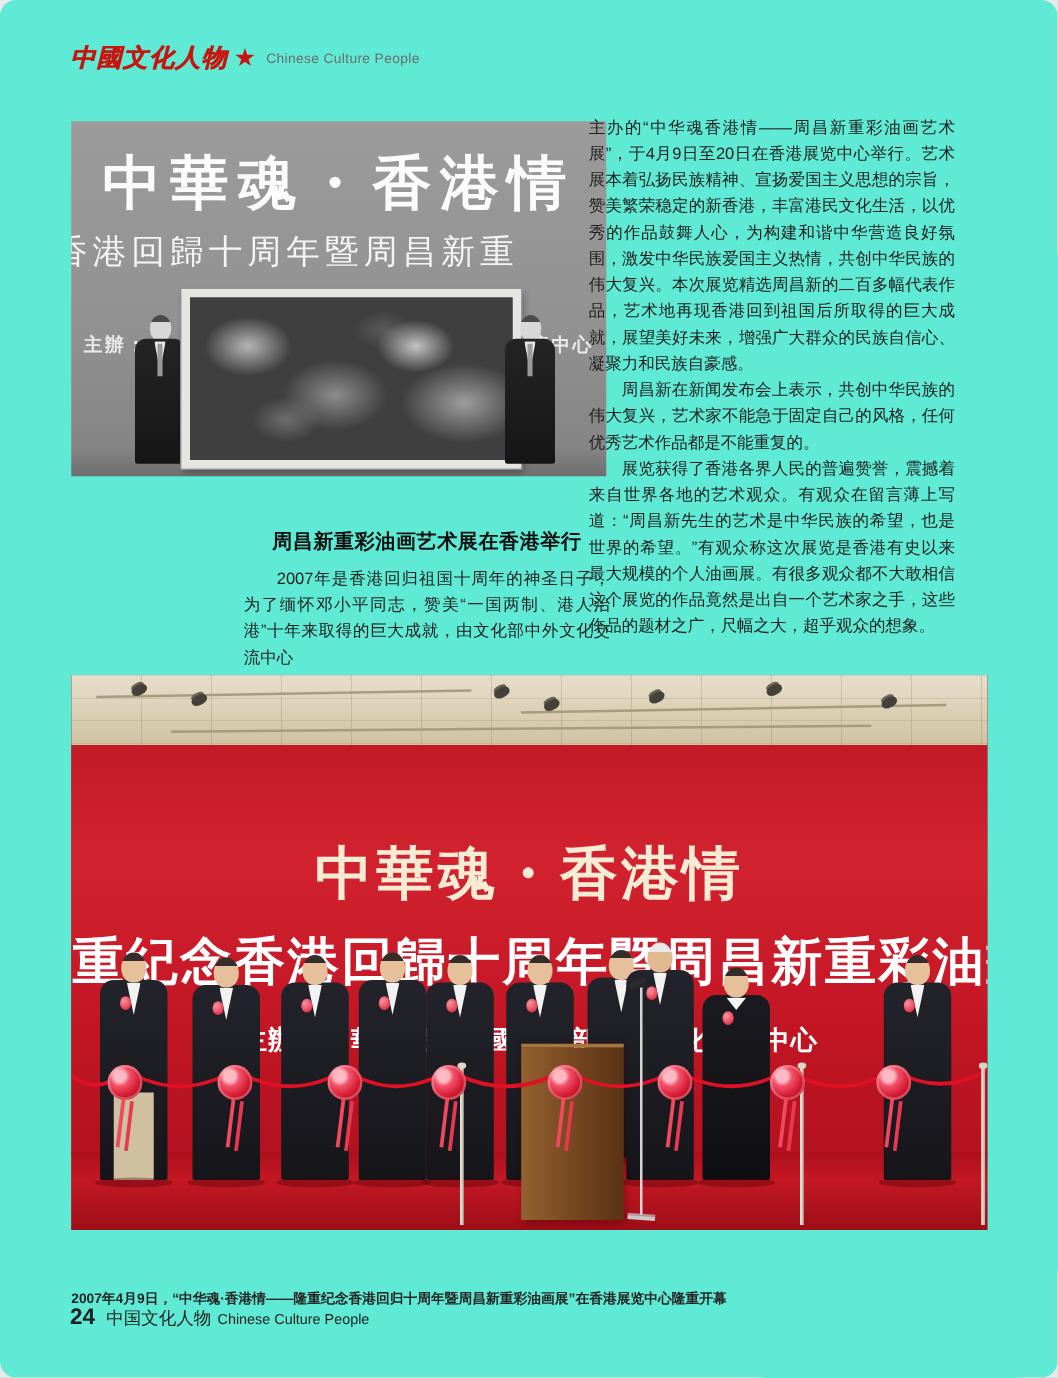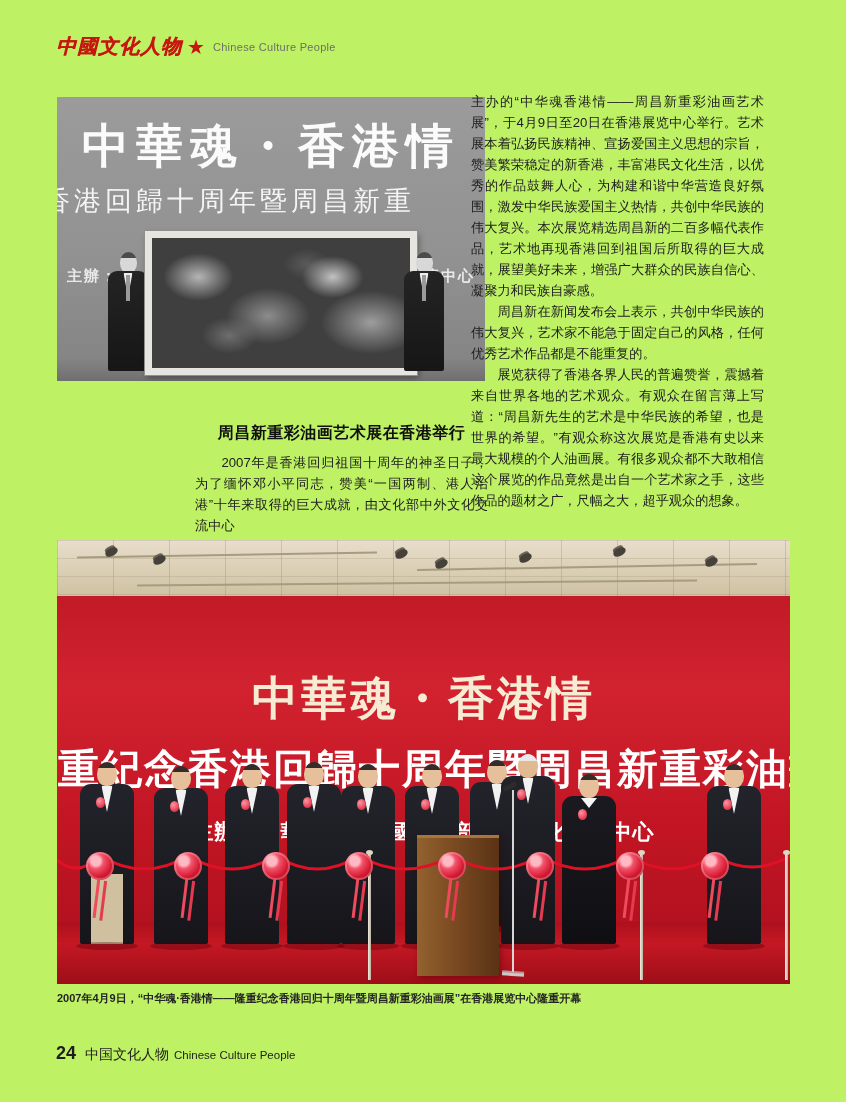--- a/index.html
+++ b/index.html
@@ -1,17 +1,17 @@
 <!DOCTYPE html>
 <html><head>
 <meta charset="utf-8">
 <style>
   html,body{margin:0;padding:0;background:#e9e9e9;}
-  .page{position:relative;width:846px;height:1102px;background:#bef264;margin:0 auto;
-        font-family:"Liberation Sans",sans-serif;overflow:hidden;}
+  .page{position:relative;width:846px;height:1102px;background:#5eead4;margin:0 auto;
+        font-family:"Liberation Sans",sans-serif;overflow:hidden;border-radius:13px;}
 
   
   .hdr{position:absolute;left:56px;top:33px;display:flex;align-items:center;}
   .logo-cn{color:#c8150f;font-weight:900;font-style:italic;font-size:20px;letter-spacing:1px;
            text-shadow:0.5px 0 #c8150f;}
   .star{color:#c8150f;font-size:20px;margin-left:5px;line-height:1;}
   .logo-en{color:#6d6d6d;font-size:11px;margin-left:8px;letter-spacing:0.3px;}
 
   
   .bw{position:absolute;left:57px;top:97px;width:428px;height:284px;overflow:hidden;
@@ -38,21 +38,21 @@
          background:linear-gradient(#4b4b4b 0 28%,#d8d8d8 28%);}
   .bw-man .bbody{position:relative;width:40px;height:100px;margin:-2px auto 0;
          background:linear-gradient(180deg,#242424,#161616);border-radius:9px 9px 2px 2px;}
   .bw-man .bshirt{position:absolute;left:50%;transform:translateX(-50%);top:2px;width:9px;height:24px;
          background:#ececec;clip-path:polygon(0 0,100% 0,50% 100%);}
   .bw-man .btie{position:absolute;left:50%;transform:translateX(-50%);top:4px;width:4px;height:26px;background:#9a9a9a;}
 
   
   .cap{position:absolute;left:57px;font-size:11px;font-weight:bold;color:#242424;line-height:14.5px;}
   .cap.top{top:385px;width:432px;}
-  .cap.bottom{top:991px;width:724px;}
+  .cap.bottom{top:1032px;width:724px;}
   .title{position:absolute;left:195px;top:423px;width:293px;text-align:center;color:#101010;
          font-size:16px;font-weight:bold;letter-spacing:0.5px;}
   .body-col{position:absolute;font-size:13.2px;line-height:21px;color:#202020;text-align:justify;}
   .body-col p{margin:0;text-indent:2em;}
   .body-col p.noindent{text-indent:0;}
   .left-col{left:195px;top:452px;width:293px;}
   .right-col{left:471px;top:91px;width:293px;}
 
   
   .cp{position:absolute;left:57px;top:540px;width:733px;height:444px;overflow:hidden;background:#c31b28;}

